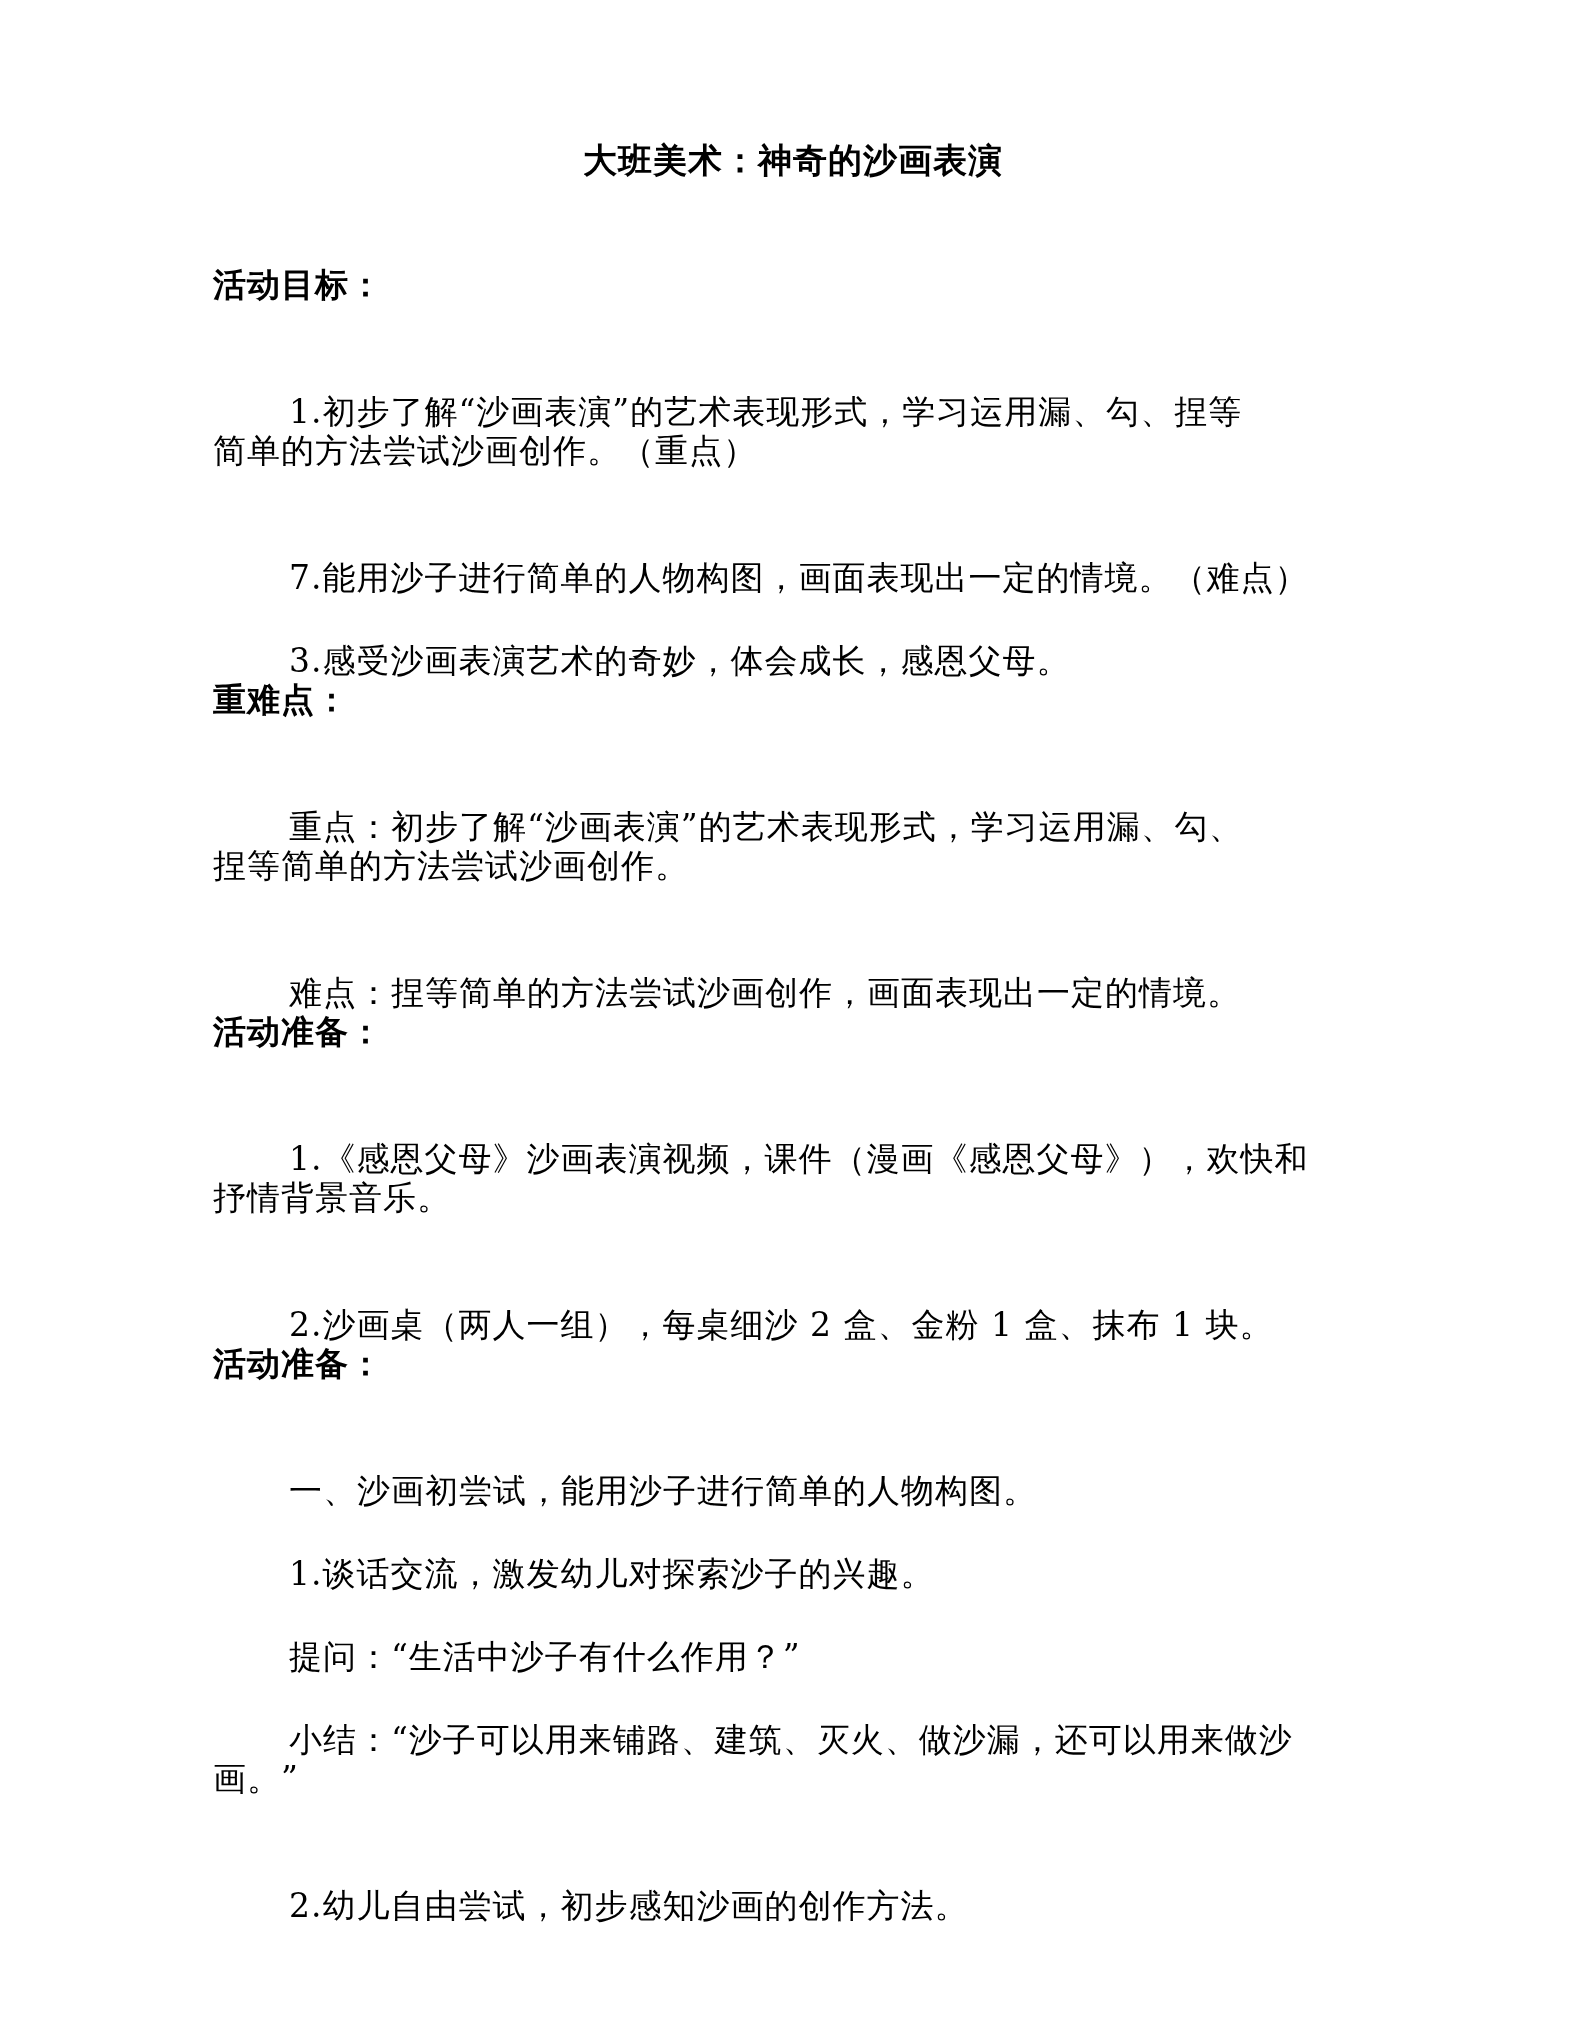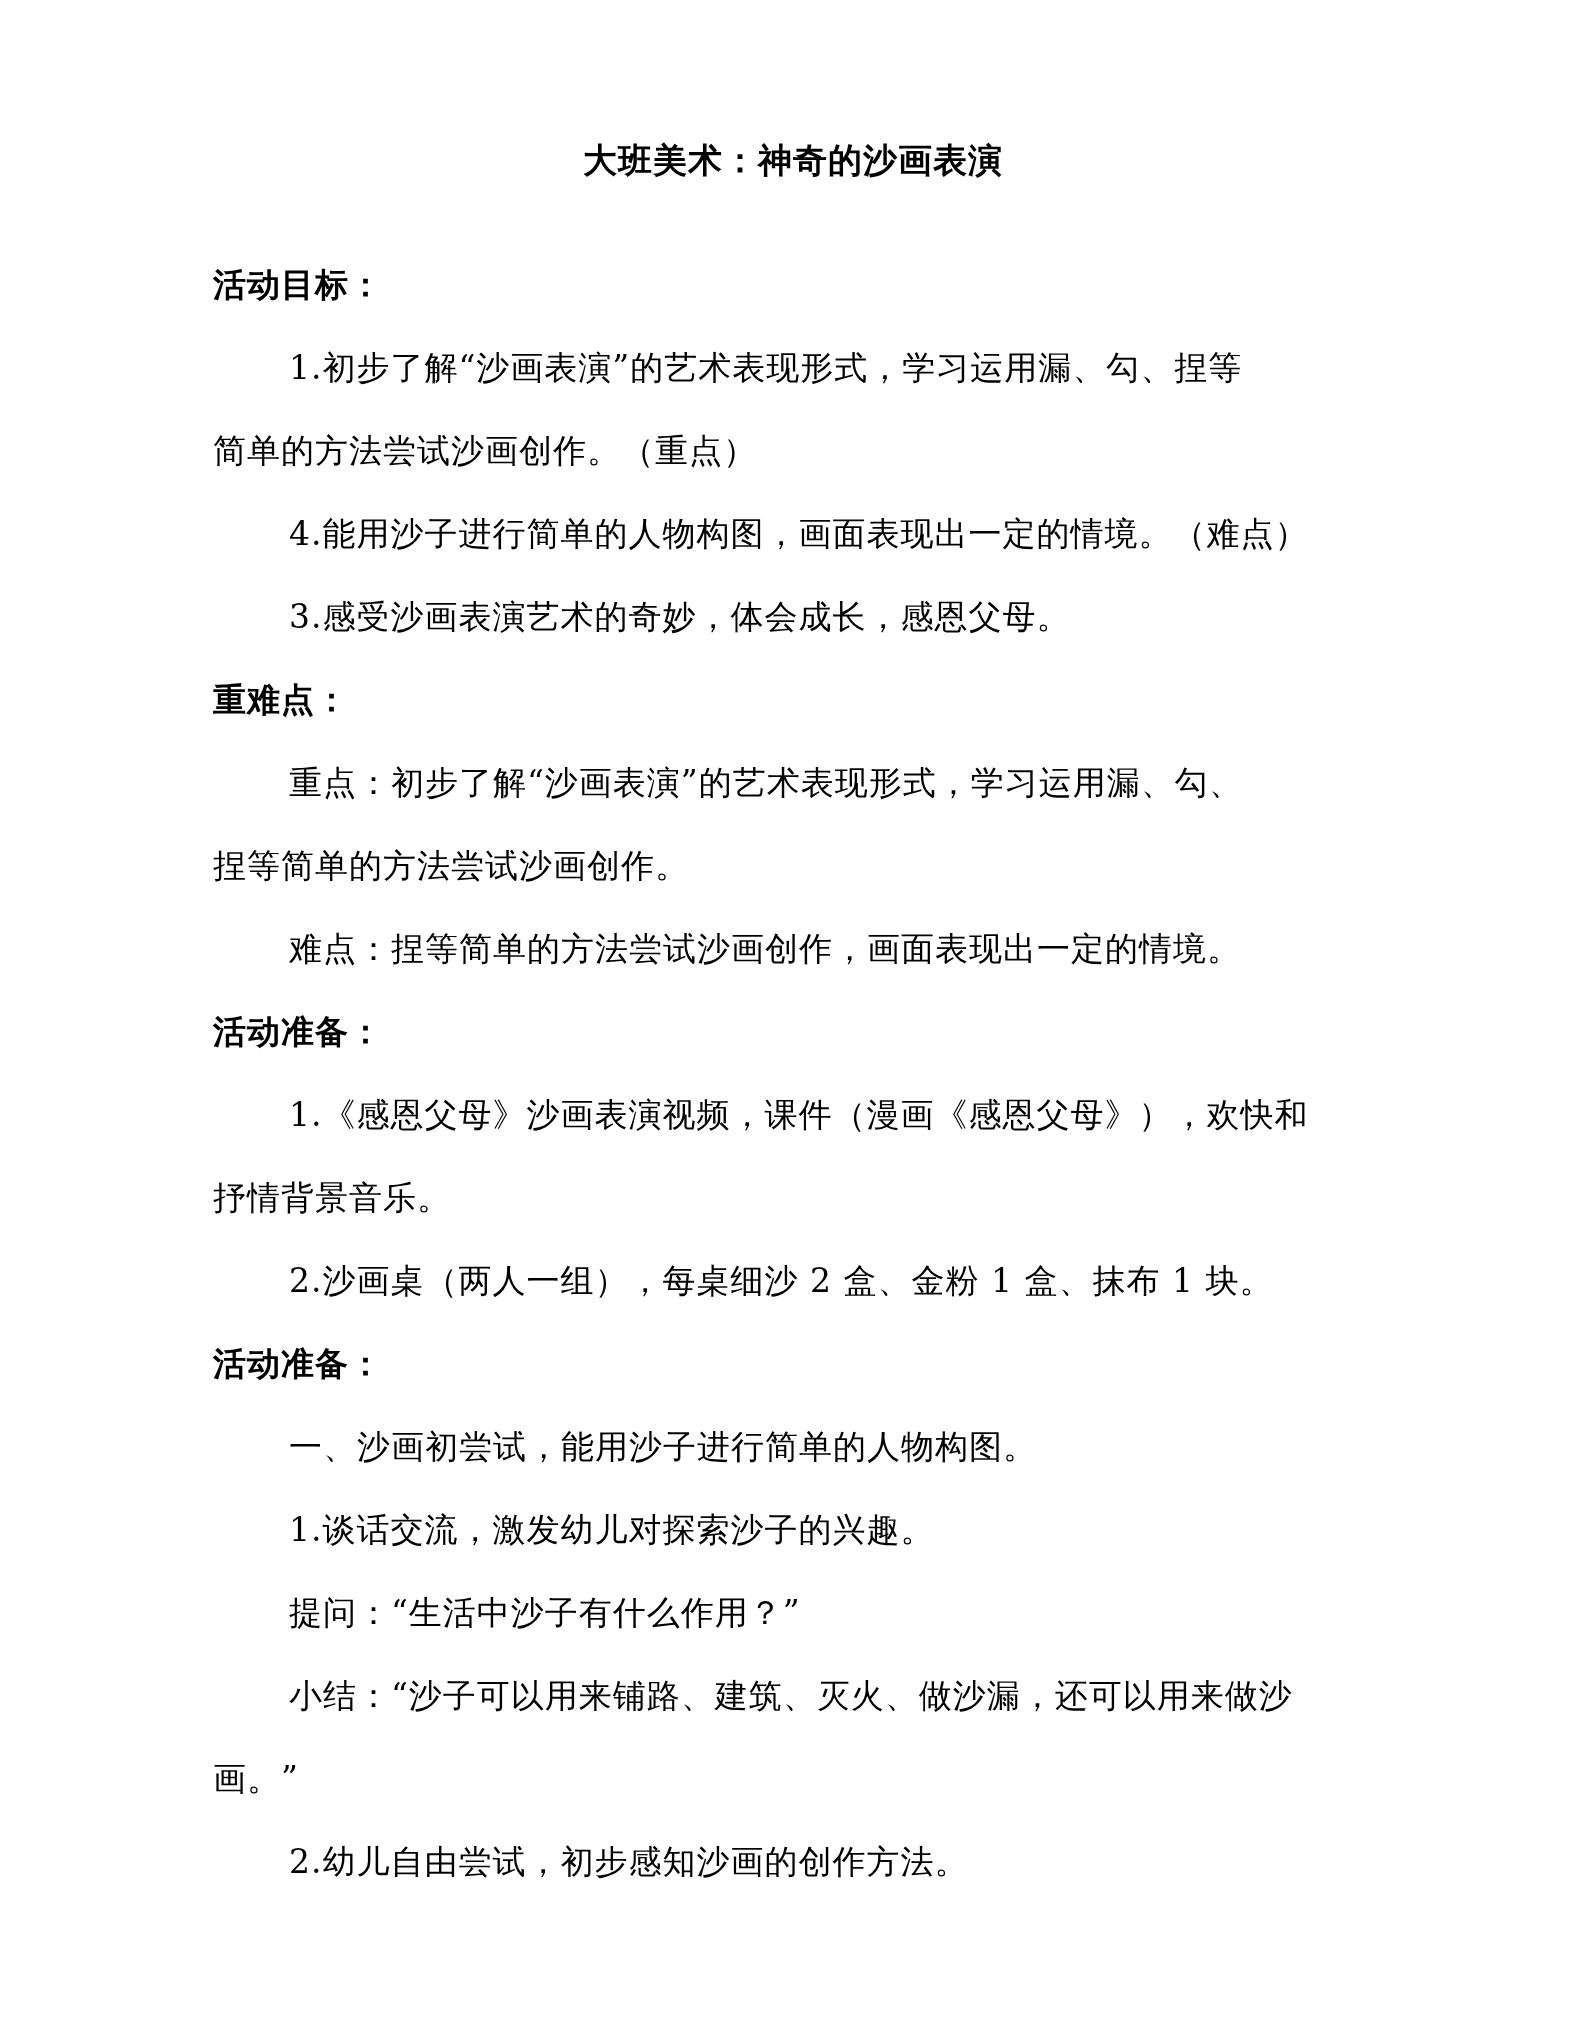--- a/index.html
+++ b/index.html
@@ -1,33 +1,33 @@
 <!DOCTYPE html>
 <html><head>
   <meta charset="utf-8">
   <style>
     html, body { margin: 0; padding: 0; background: #ffffff; }
     body { width: 1586px; height: 2024px; position: relative; overflow: hidden;
       font-family: "DejaVu Serif", "Liberation Serif", serif; color: #000; }
     .page { position: absolute; left: 0; top: 0; width: 1586px; height: 1572px; }
     .line { position: absolute; left: 213px; font-size: 33px; line-height: 40px; white-space: nowrap; letter-spacing: 1px; }
-    .indent { left: 289px; }
+    .indent { left: 289px; margin-top: 44px; }
     .title { position: absolute; left: 0; width: 1586px; text-align: center; top: 140px; font-size: 34px; line-height: 40px; font-weight: bold; letter-spacing: 1px; }
     .heading { font-weight: bold; }
   </style>
 </head>
 <body>
 
 <div class="page">
   <div class="title">大班美术：神奇的沙画表演</div>
 
   <div class="line heading" style="top:265px">活动目标：</div>
   <div class="line indent" style="top:348px">1.初步了解“沙画表演”的艺术表现形式，学习运用漏、勾、捏等</div>
   <div class="line" style="top:431px">简单的方法尝试沙画创作。（重点）</div>
-  <div class="line indent" style="top:514px">4.能用沙子进行简单的人物构图，画面表现出一定的情境。（难点）</div>
+  <div class="line indent" style="top:514px">7.能用沙子进行简单的人物构图，画面表现出一定的情境。（难点）</div>
   <div class="line indent" style="top:597px">3.感受沙画表演艺术的奇妙，体会成长，感恩父母。</div>
 
   <div class="line heading" style="top:680px">重难点：</div>
   <div class="line indent" style="top:763px">重点：初步了解“沙画表演”的艺术表现形式，学习运用漏、勾、</div>
   <div class="line" style="top:846px">捏等简单的方法尝试沙画创作。</div>
   <div class="line indent" style="top:929px">难点：捏等简单的方法尝试沙画创作，画面表现出一定的情境。</div>
 
   <div class="line heading" style="top:1012px">活动准备：</div>
   <div class="line indent" style="top:1095px">1.《感恩父母》沙画表演视频，课件（漫画《感恩父母》），欢快和</div>
   <div class="line" style="top:1178px">抒情背景音乐。</div>

